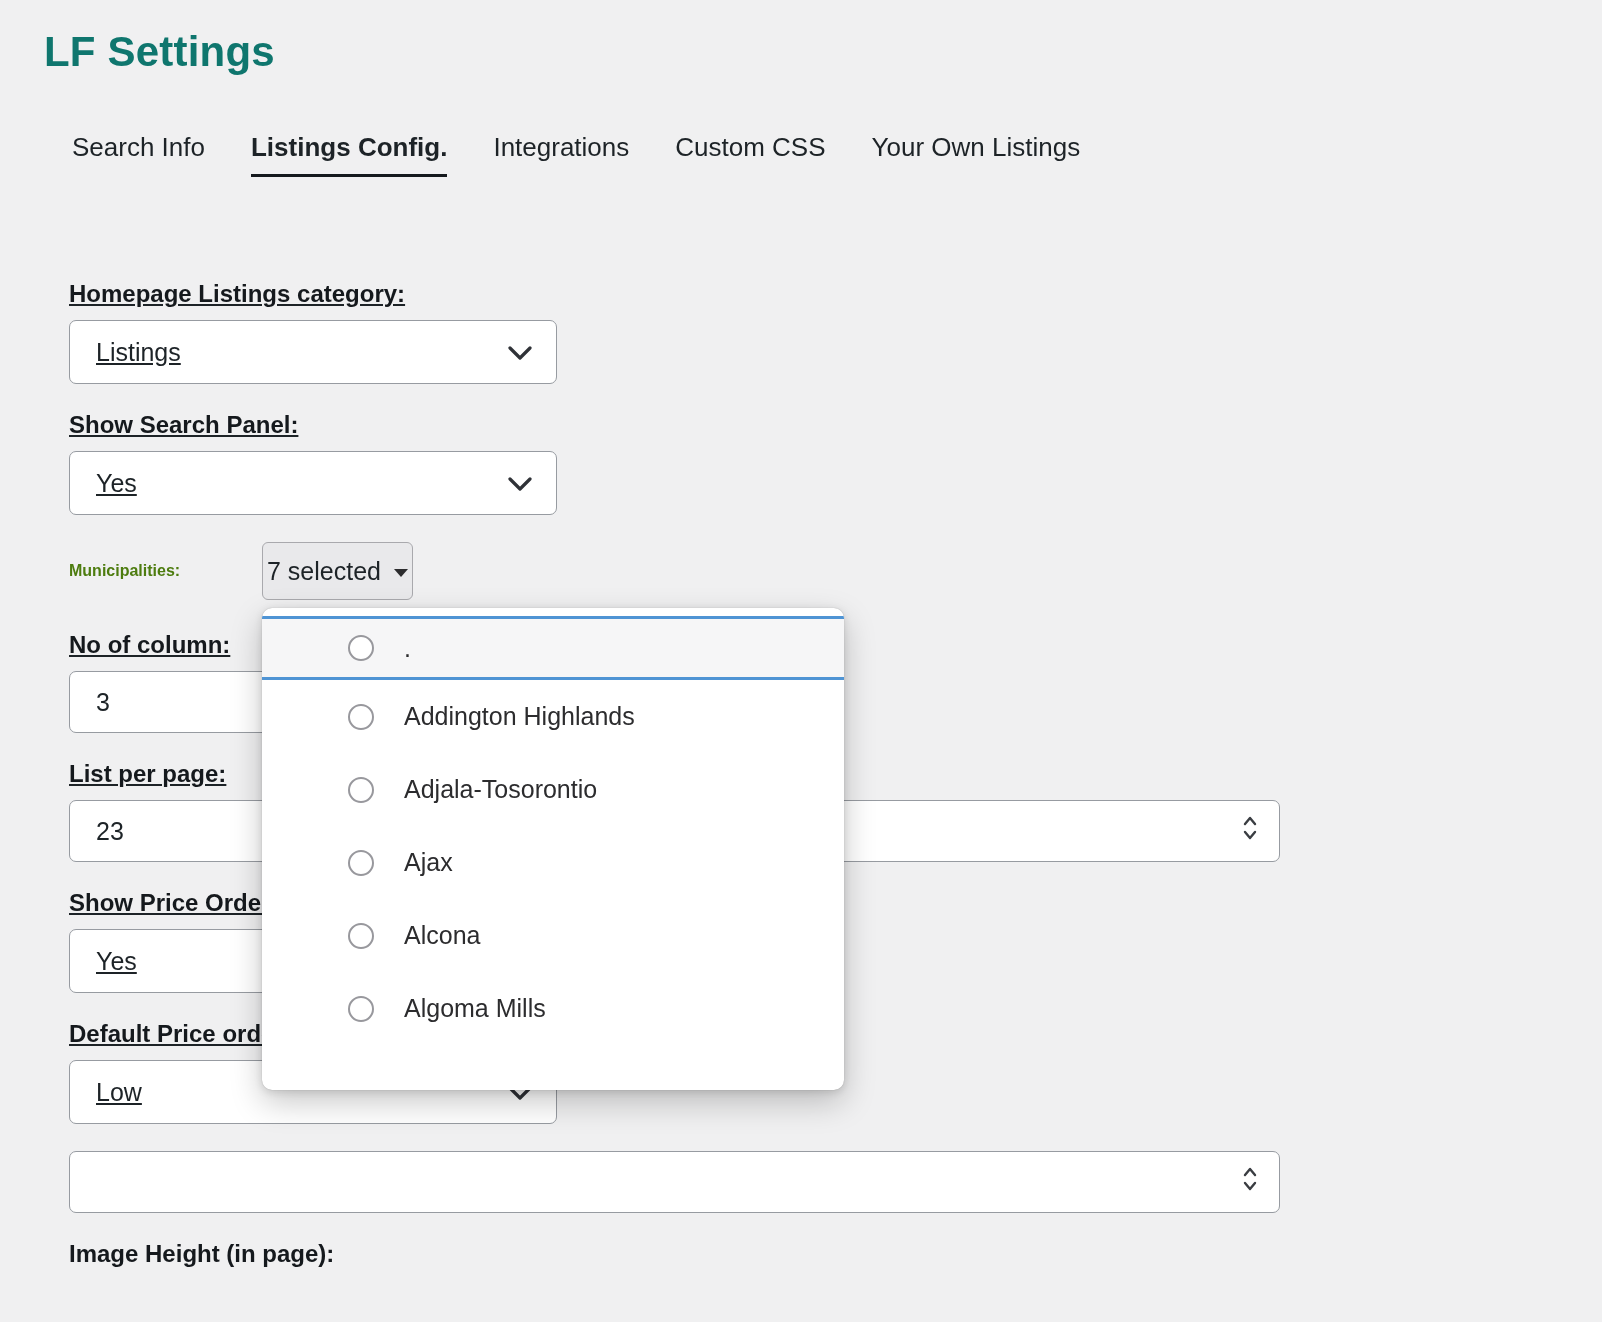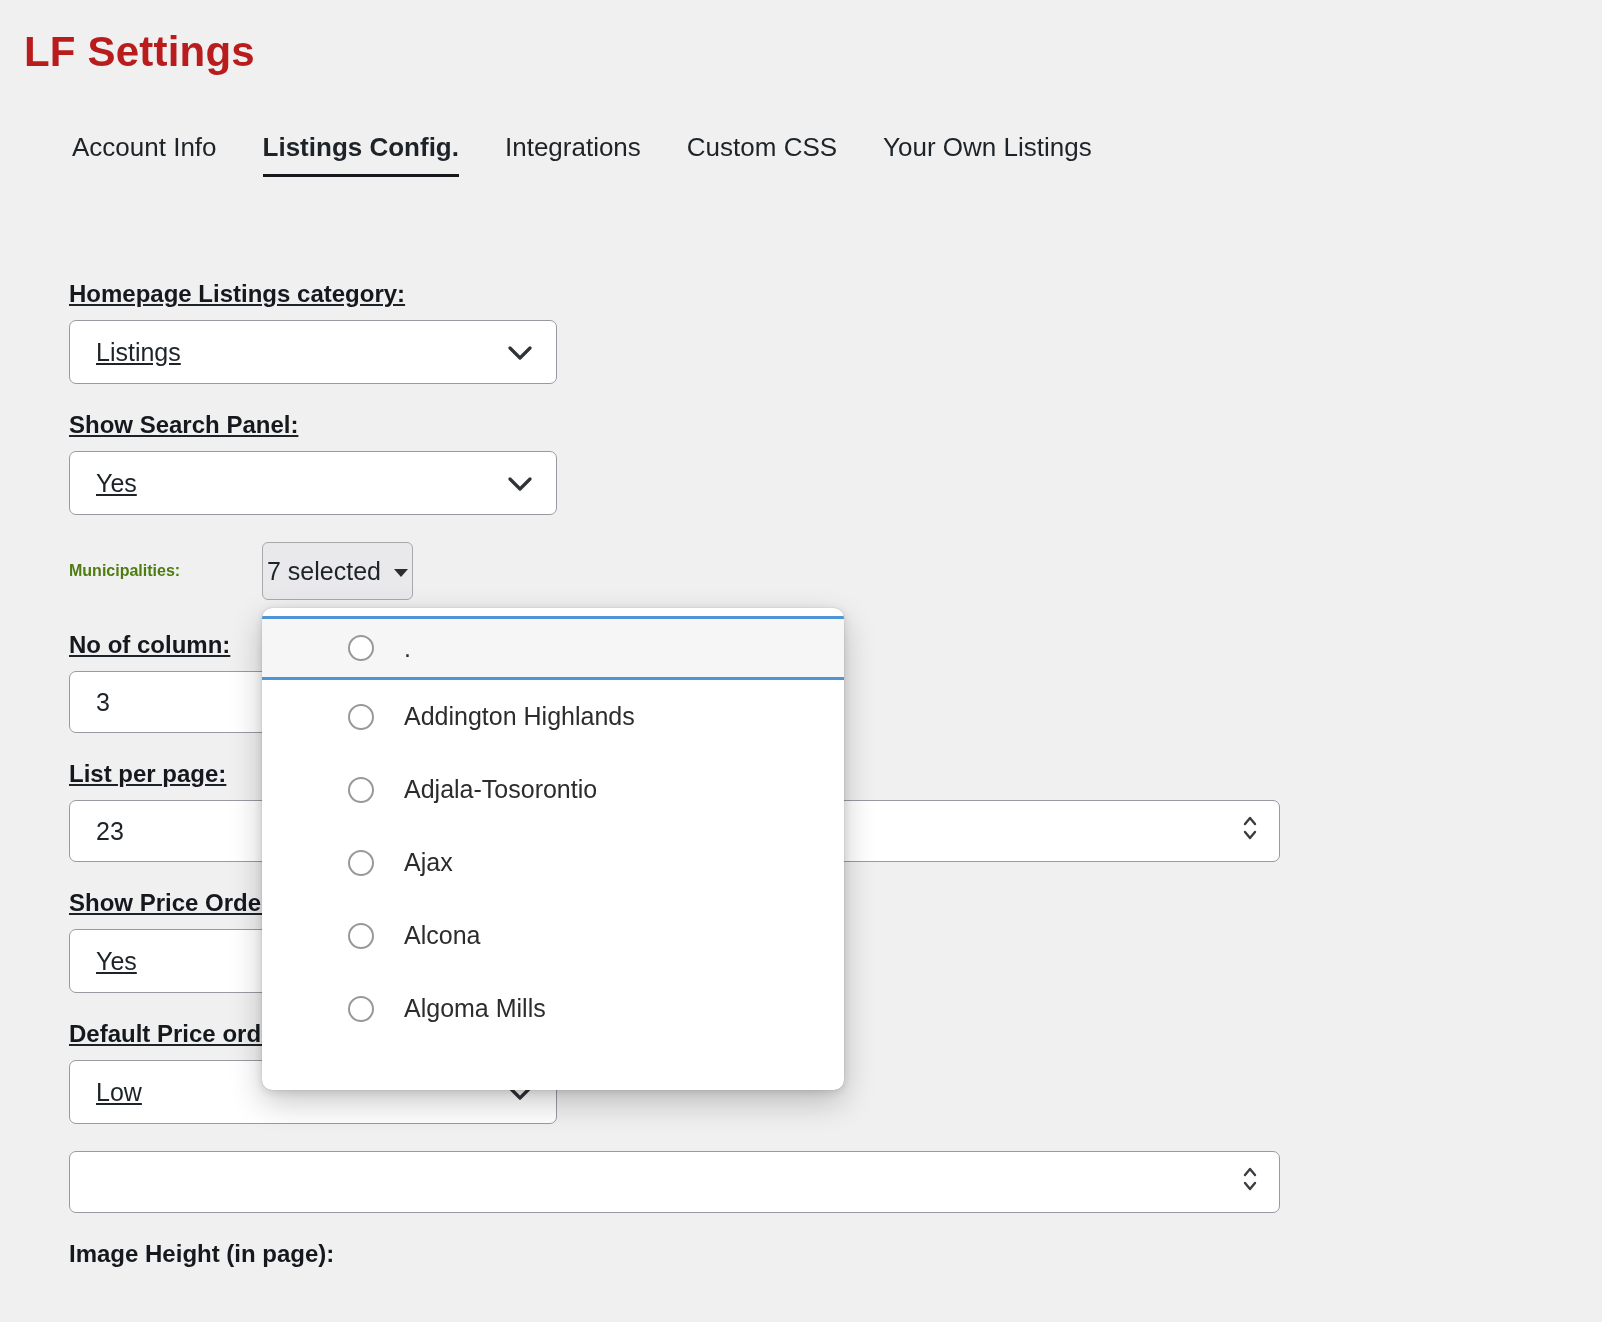--- a/index.html
+++ b/index.html
@@ -2,22 +2,22 @@
 <html><head>
 <meta charset="utf-8">
 <style>
   html,body{margin:0;padding:0;}
   body{
     width:1602px;height:1322px;position:relative;overflow:hidden;
     background:#f0f0f1;color:#1d2327;
     font-family:"Liberation Sans","DejaVu Sans",sans-serif;
   }
   h1{
-    margin:28px 0 0 24px;font-size:42px;line-height:48px;font-weight:600;
-    color:#b91c1c;letter-spacing:.2px;
+    margin:28px 0 0 44px;font-size:42px;line-height:48px;font-weight:600;
+    color:#0f766e;letter-spacing:.2px;
   }
   .tabs{display:flex;gap:46px;margin:58px 0 0 72px;font-size:26px;line-height:26px;}
   .tab{padding-bottom:14px;cursor:pointer;color:#1d2327;}
   .tab.active{font-weight:700;border-bottom:3px solid #15191d;}
   .form{margin:103px 0 0 69px;font-size:25px;}
   .field{margin-bottom:27px;text-decoration:underline;}
   .field-label{font-weight:700;font-size:24px;line-height:28px;margin-bottom:12px;color:#15191d;}
   .select{
     box-sizing:border-box;width:488px;height:64px;background:#fff;
     border:1px solid #979ba1;border-radius:7px;cursor:pointer;
@@ -53,21 +53,21 @@
   .radio{width:22px;height:22px;flex:none;border:2px solid #98989d;border-radius:50%;background:#fff;}
   .opt-label{font-size:25px;color:#2c2c2e;}
   .last-label{margin-top:20px;}
 </style>
 </head>
 <body>
 
 <h1>LF Settings</h1>
 
 <nav class="tabs">
-  <span class="tab">Account Info</span>
+  <span class="tab">Search Info</span>
   <span class="tab active">Listings Config.</span>
   <span class="tab">Integrations</span>
   <span class="tab">Custom CSS</span>
   <span class="tab">Your Own Listings</span>
 </nav>
 
 <div class="form">
 
   <div class="field">
     <div class="field-label">Homepage Listings category:</div>

